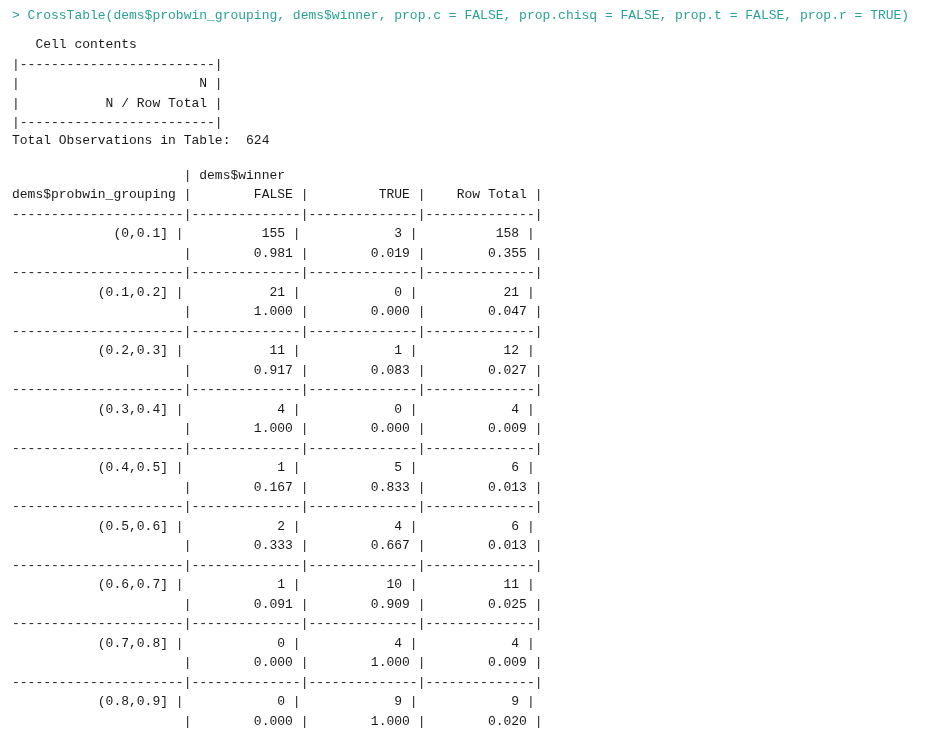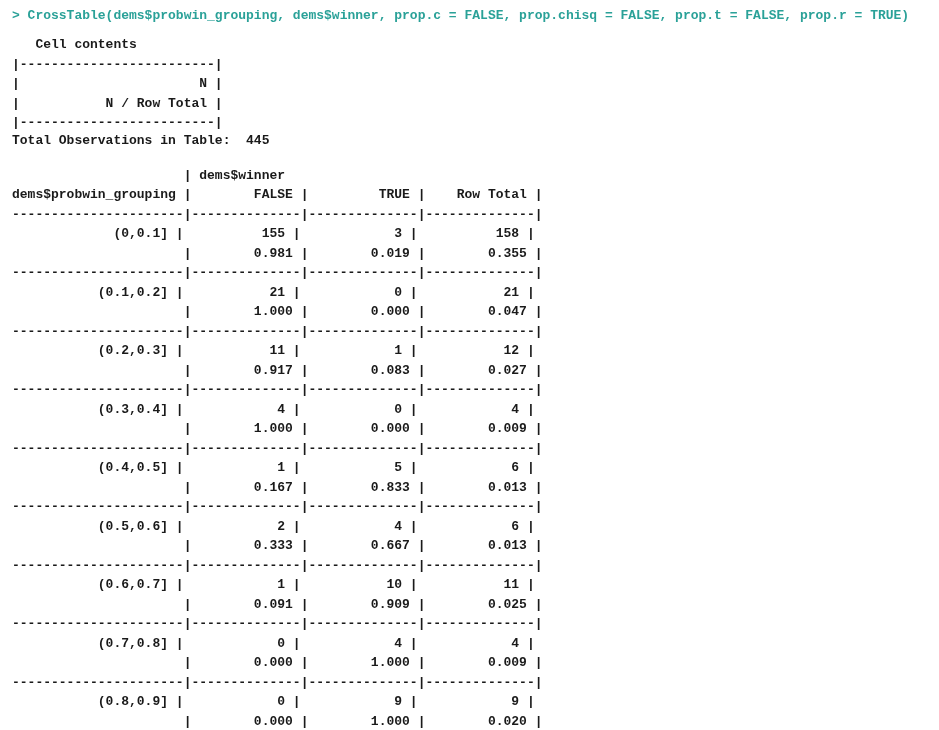--- a/index.html
+++ b/index.html
@@ -1,15 +1,15 @@
 <!DOCTYPE html>
 <html><head>
   <meta charset="utf-8">
   <style>
-    * { margin: 0; padding: 0; box-sizing: border-box; font-weight: bold; }
+    * { margin: 0; padding: 0; box-sizing: border-box; }
     body {
       background: #ffffff;
       font-family: 'Courier New', Courier, monospace;
       font-size: 13px;
       color: #1a1a1a;
       padding: 8px 12px;
       width: 939px;
       min-height: 730px;
     }
     .command-line {
@@ -35,21 +35,21 @@
 <body>
 
 <div class="command-line">&gt; CrossTable(dems$probwin_grouping, dems$winner, prop.c = FALSE, prop.chisq = FALSE, prop.t = FALSE, prop.r = TRUE)</div>
 
 <div class="cell-contents">   Cell contents
 |-------------------------|
 |                       N |
 |           N / Row Total |
 |-------------------------|</div>
 
-<div class="total-obs">Total Observations in Table:  445</div>
+<div class="total-obs">Total Observations in Table:  624</div>
 
 <div class="crosstable" id="crosstable-container">                      | dems$winner
 dems$probwin_grouping |        FALSE |         TRUE |    Row Total |
 ----------------------|--------------|--------------|--------------|
              (0,0.1] |          155 |            3 |          158 |
                       |        0.981 |        0.019 |        0.355 |
 ----------------------|--------------|--------------|--------------|
            (0.1,0.2] |           21 |            0 |           21 |
                       |        1.000 |        0.000 |        0.047 |
 ----------------------|--------------|--------------|--------------|

